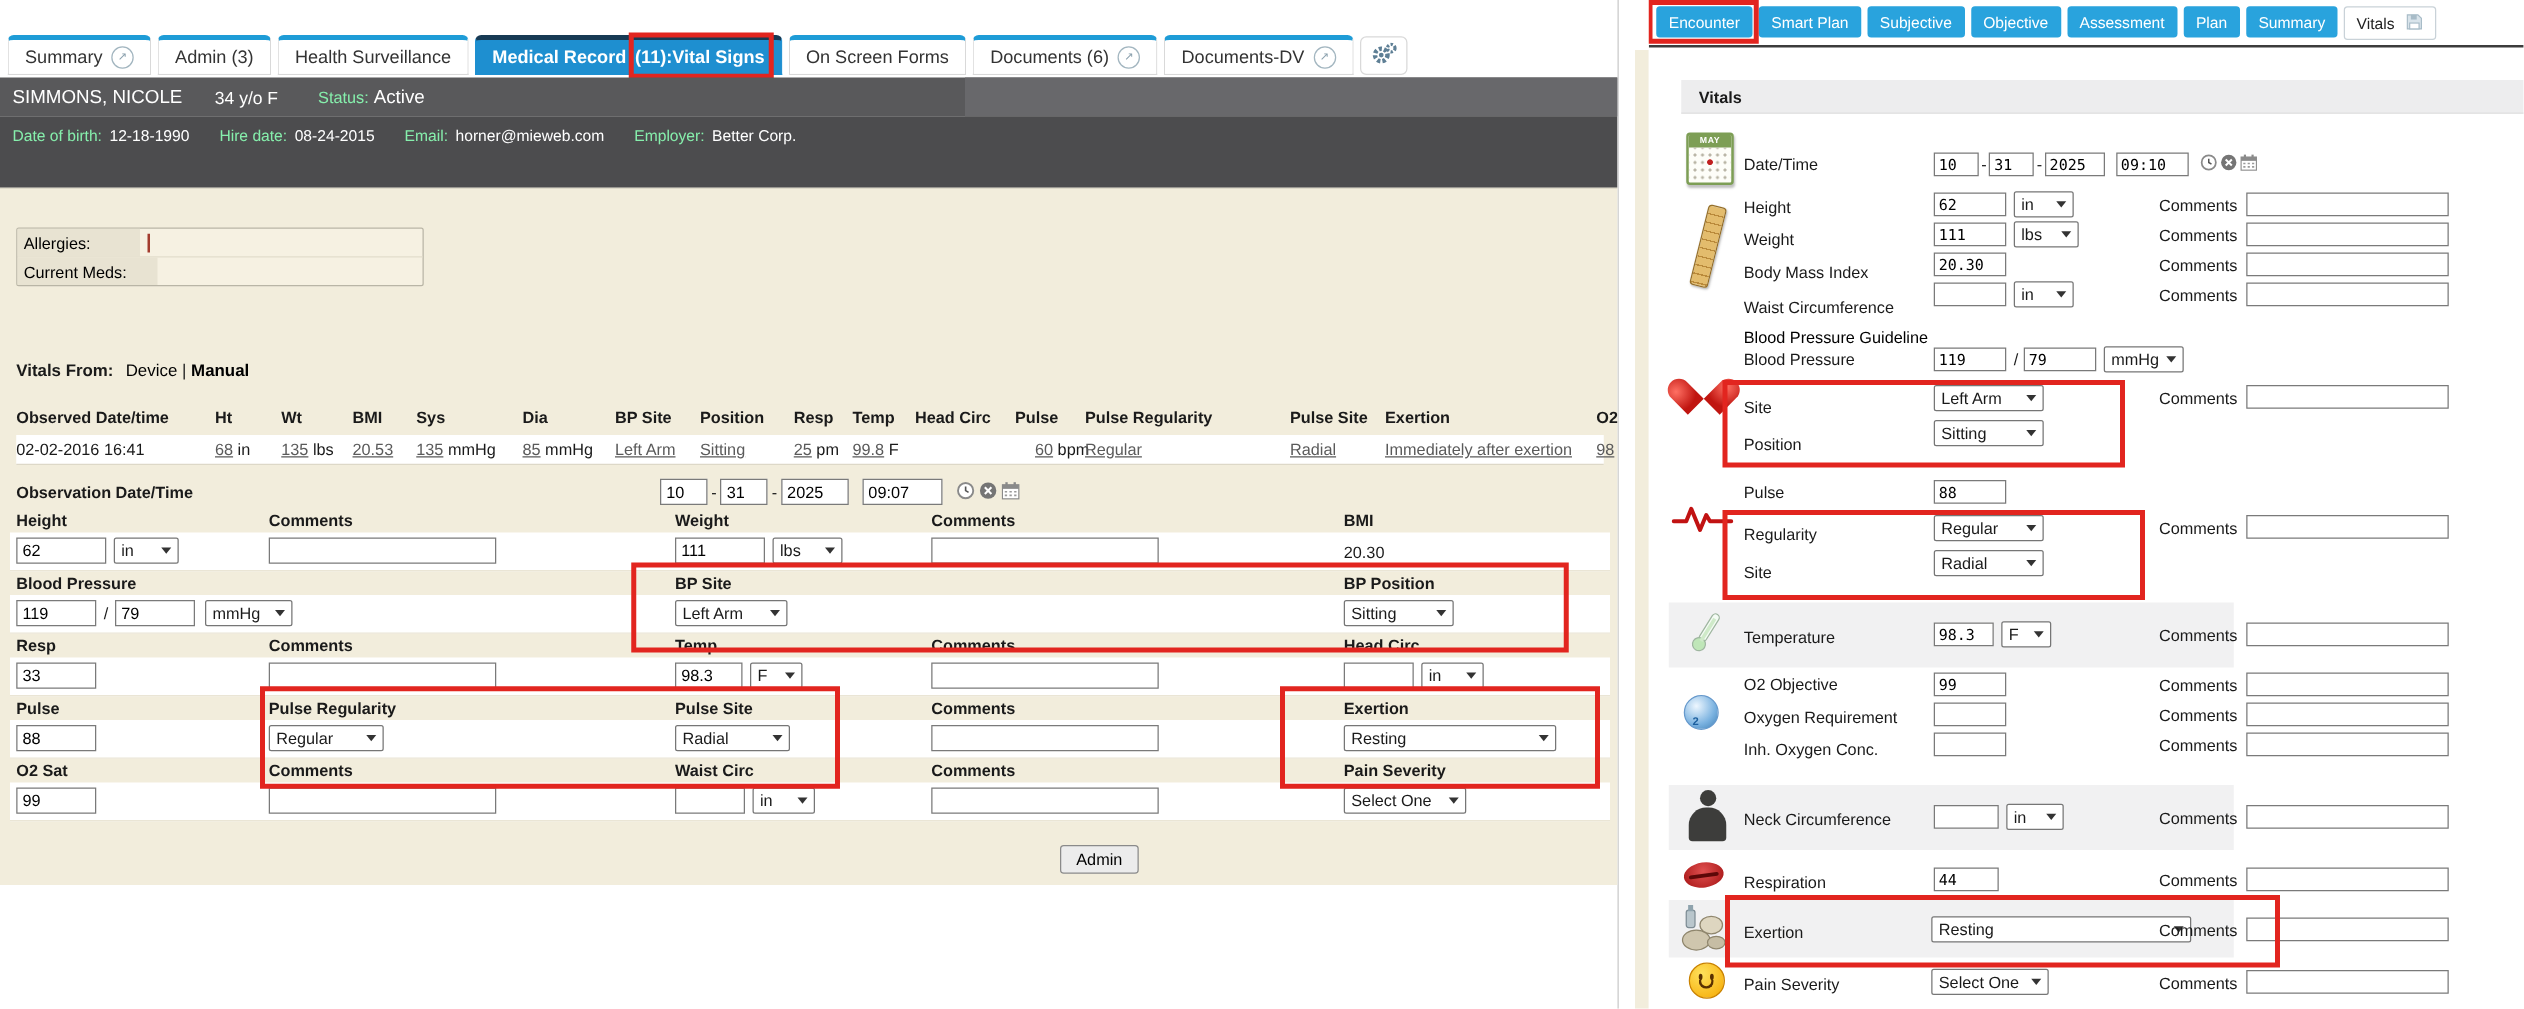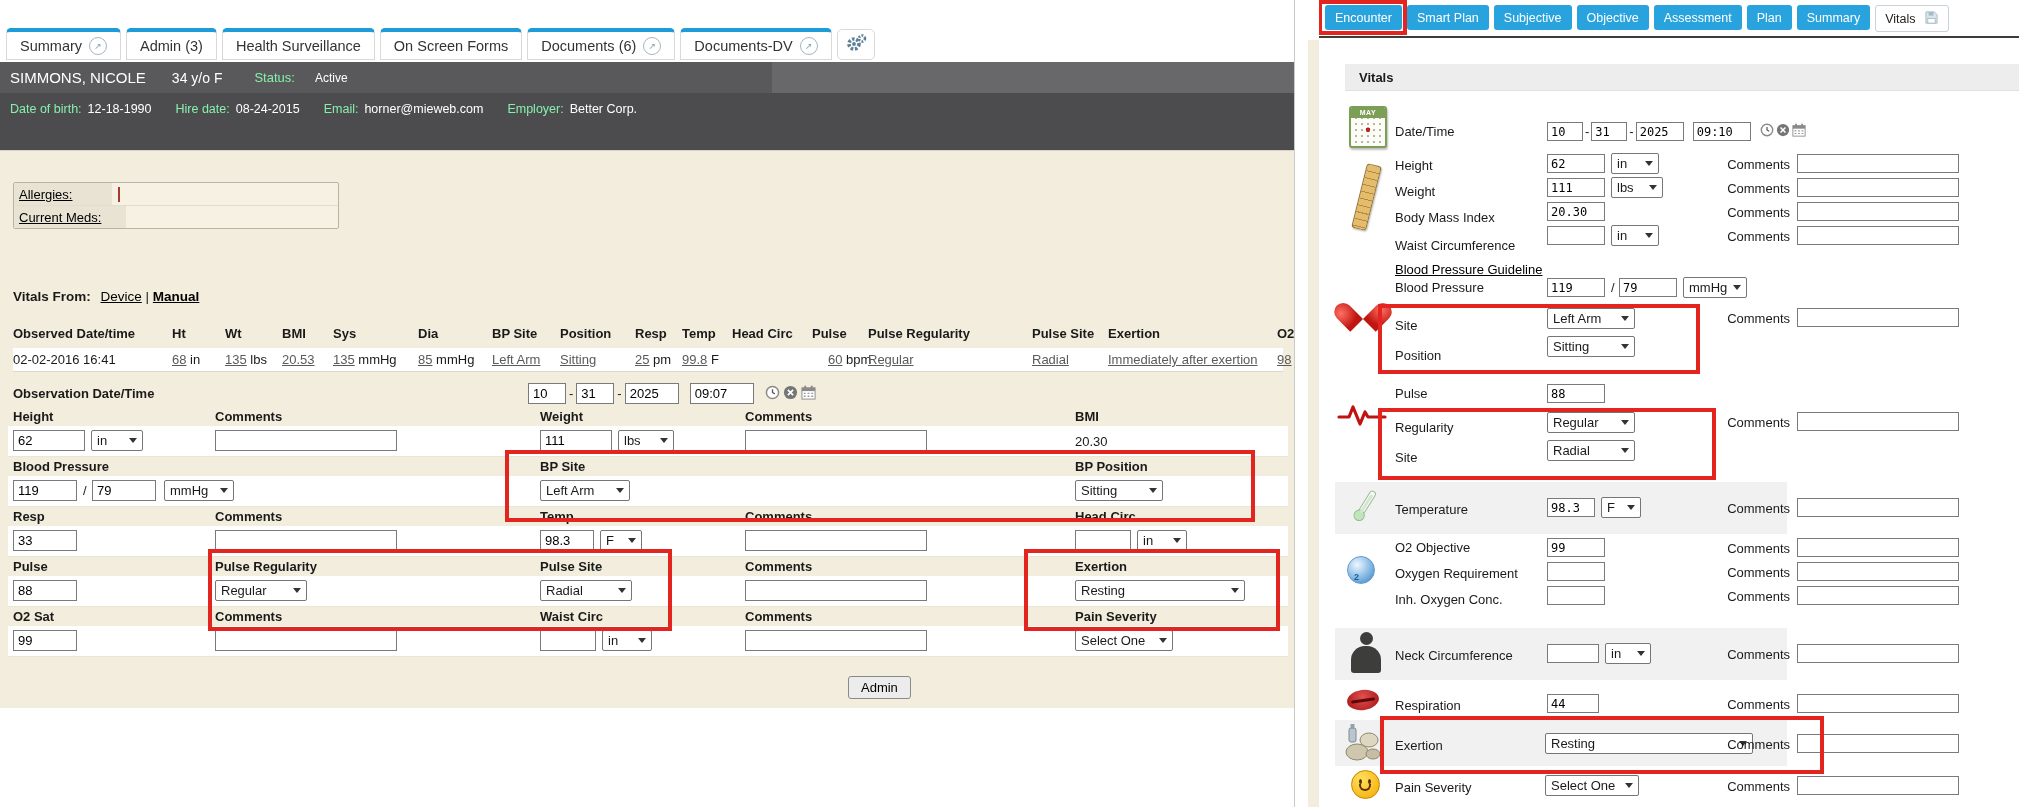--- a/index.html
+++ b/index.html
@@ -28,21 +28,21 @@
   .hdrlbl{color:#86efac}
   .hdrval{color:#fff}
   
   .sumbox{position:absolute;left:13px;top:182px;width:324px;background:#f6f1e2;border:1px solid #b9b5a6;border-radius:2px}
   .sumrow{display:flex;align-items:center;height:22px;border-bottom:1px solid #e2ddcc}
   .sumrow:last-child{border-bottom:none}
   .sumlbl{width:98px;background:#e8e3d2;height:100%;display:flex;align-items:center;padding-left:5px;box-sizing:border-box}
   .sumval{flex:1;height:100%;display:flex;align-items:center;padding-left:6px}
   .sumval.white{background:#fff}
   .redcaret{display:inline-block;width:2px;height:15px;background:#a33c2e}
-  a.blk{color:#000;text-decoration:underline;cursor:pointer}
+  a.blk{color:#000;cursor:pointer}
   a.tlink{color:#5a5a5a;text-decoration:underline;cursor:pointer}
   
   .thead{font-weight:bold;white-space:nowrap}
   .trowbg{position:absolute;left:13px;top:348px;width:1270px;height:23px;background:#fff;border-bottom:1px solid #ddd8c8}
   .tcell{position:absolute;white-space:nowrap}
   
   .wrow{position:absolute;left:8px;width:1280px;height:30px;background:#fff;border-bottom:1px solid #eae5d5}
   .flbl{position:absolute;font-weight:bold;white-space:nowrap}
   .ti{box-sizing:border-box;height:21px;border:1px solid #7a7a7a;padding:0 4px;font:13px "Liberation Sans",sans-serif;background:#fff}
   .sel{display:inline-flex;align-items:center;justify-content:space-between;box-sizing:border-box;height:21px;
@@ -110,20 +110,24 @@
     <div class="ltab">
       <span>Summary</span>
       <span class="extc">↗</span>
     </div>
     <div class="ltab">
       <span>Admin (3)</span>
     </div>
     <div class="ltab">
       <span>Health Surveillance</span>
     </div>
+    <div class="ltab active">
+      <span>Medical Record</span>
+        <span class="hl"><span>(11):Vital Signs</span><span class="ring"></span></span>
+    </div>
     <div class="ltab">
       <span>On Screen Forms</span>
     </div>
     <div class="ltab">
       <span>Documents (6)</span>
       <span class="extc">↗</span>
     </div>
     <div class="ltab">
       <span>Documents-DV</span>
       <span class="extc">↗</span>
@@ -137,21 +141,21 @@
         </svg>
       </span>
     </div>
   </div>
 
   <div class="namebar">
     <div class="liter"></div>
     <span style="margin-left:10px;font-size:15px">SIMMONS, NICOLE</span>
     <span style="margin-left:26px;font-size:14px">34 y/o F</span>
     <span class="hdrlbl" style="margin-left:32px;font-size:13px">Status:</span>
-    <span style="margin-left:20px;font-size:12px">Active</span>
+    <span style="margin-left:4px;font-size:15px">Active</span>
   </div>
 
   <div class="infobar">
     <div style="position:absolute;left:10px;top:9px;display:flex;gap:6px;font-size:12.5px;white-space:nowrap">
       <span class="hdrlbl">Date of birth:</span>
       <span class="hdrval">12-18-1990</span>
       <span style="width:12px"></span>
       <span class="hdrlbl">Hire date:</span>
       <span class="hdrval">08-24-2015</span>
       <span style="width:12px"></span>

